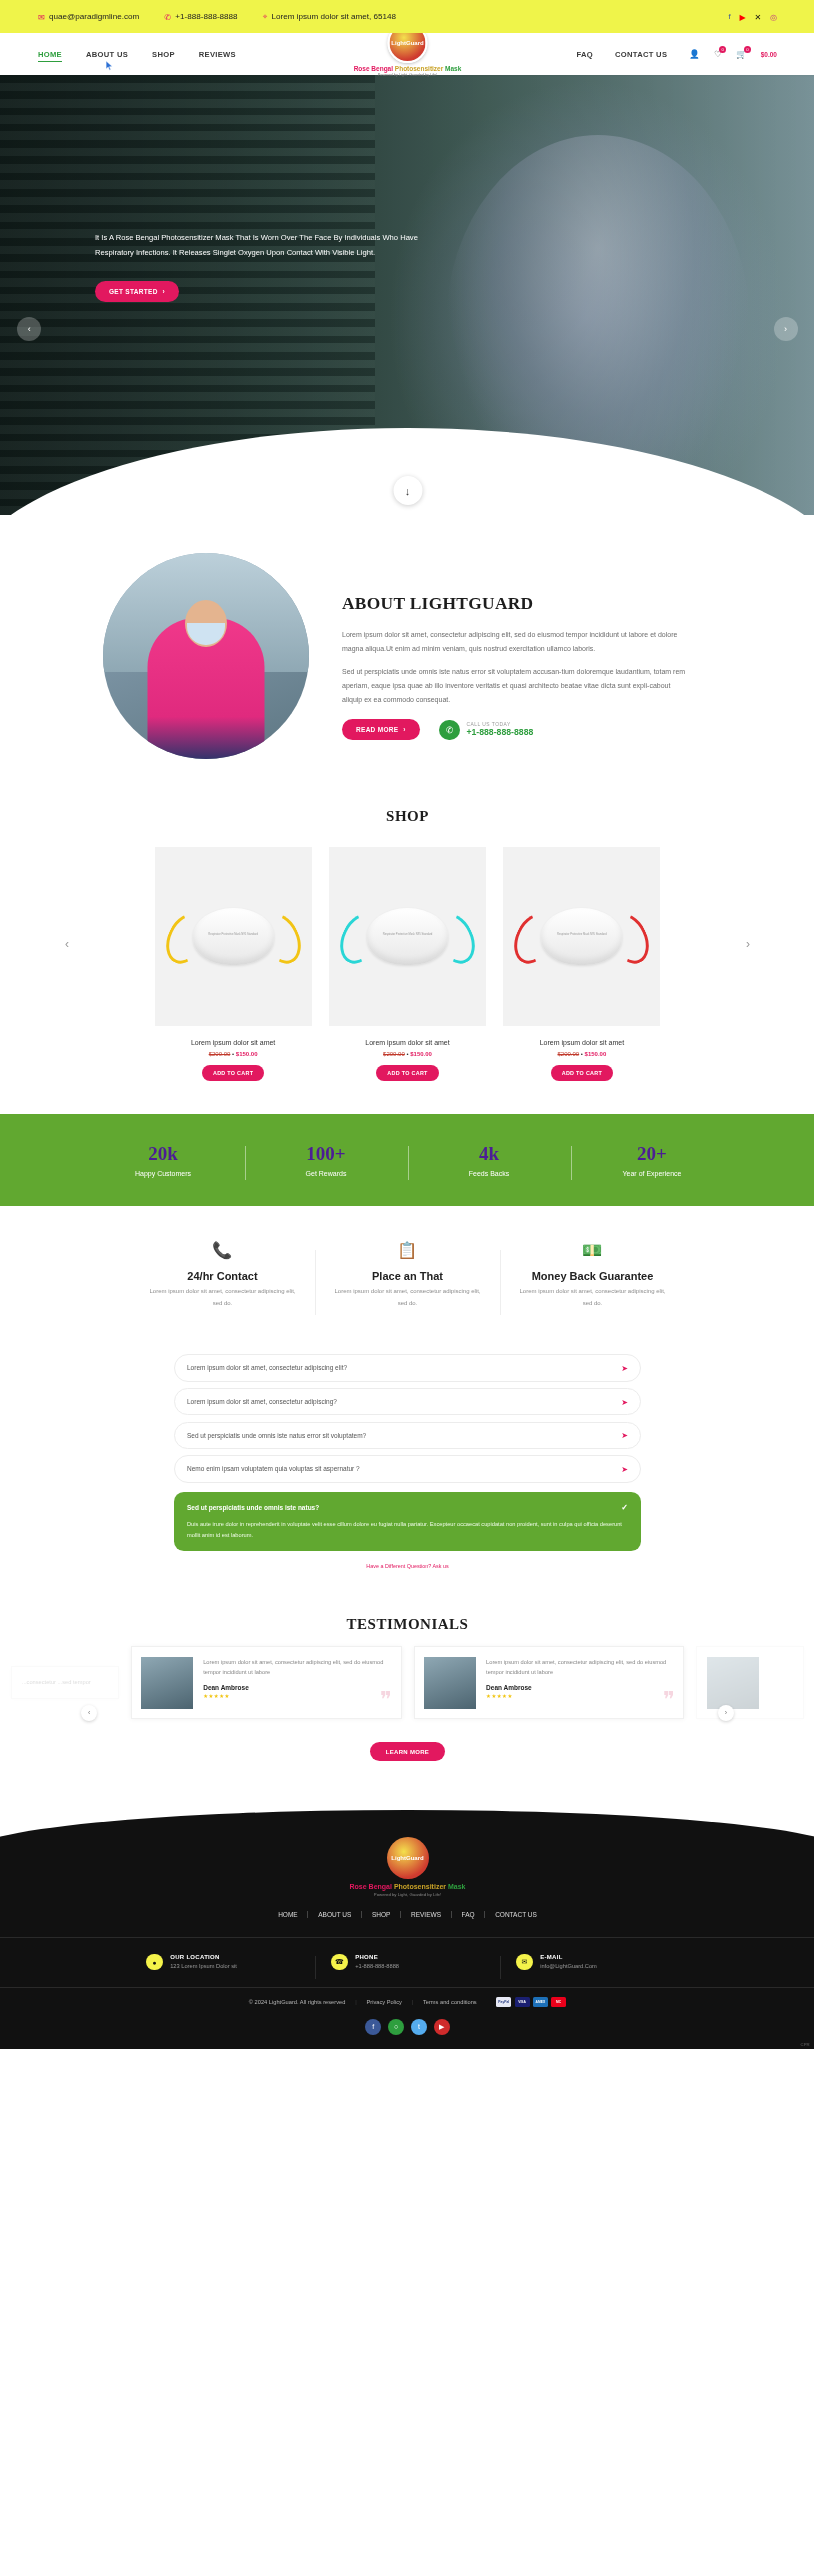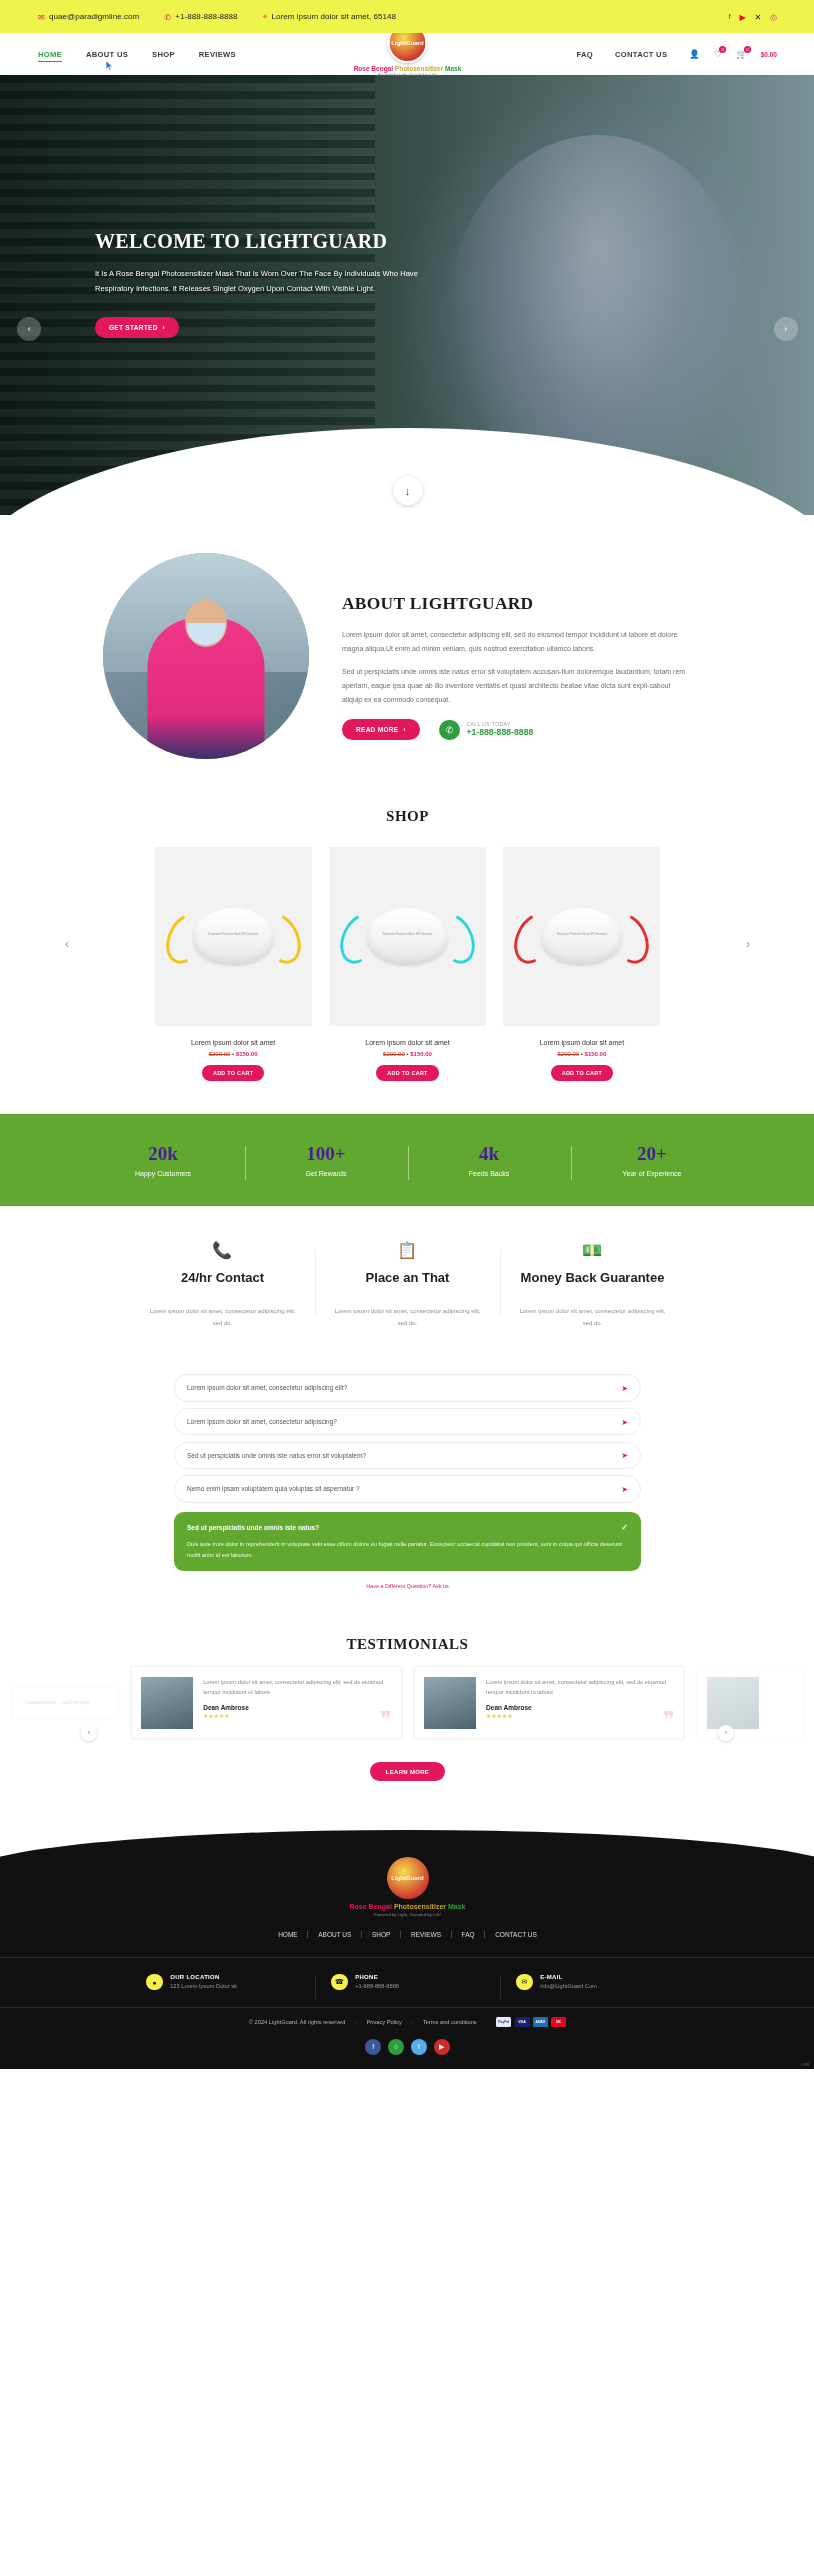--- a/index.html
+++ b/index.html
@@ -273,21 +273,21 @@
   .stat-num { font-size: 19px; font-weight: bold; color: #4c1d95; font-family: "Liberation Serif", serif; }
   .stat-lbl { font-size: 7px; color: #fff; margin-top: 5.4px; }
 
   
   .features { display: flex; justify-content: center; gap: 0; padding: 35px 81px 29px 81px; }
   .feat { width: 185px; text-align: center; padding: 0 14px; position: relative; }
   .feat + .feat::before {
     content:""; position:absolute; left:0; top: 8.7px; width:0.5px; height: 65px; background: #eee;
   }
   .feat-ic { font-size: 16.3px; color: #e2185f; margin-bottom: 9.8px; }
-  .feat-title { font-size: 13px; font-weight: bold; color: #222; margin-bottom: 21px; }
+  .feat-title { font-size: 11px; font-weight: bold; color: #222; margin-bottom: 4px; }
   .feat-desc { font-size: 6px; line-height: 1.9; color: #8e8e8e; }
 
   
   .faq { padding: 16.3px 0 27px 0; }
   .faq .section-title { margin-bottom: 18.5px; }
   .faq-list { width: 467px; margin: 0 auto; }
   .faq-item {
     border: 0.5px solid #ececec; border-radius: 14px;
     padding: 7.6px 12px; margin-bottom: 6.5px;
     display: flex; align-items: center; justify-content: space-between;
@@ -450,21 +450,20 @@
   </div>
 </div>
 
 <div class="hero">
   <div class="hero-photo"></div>
   <div class="hero-blinds"></div>
   <div class="hero-person"></div>
   <div class="hero-overlay"></div>
 
   <div class="hero-content">
-    <div class="hero-title">WELCOME TO LIGHTGUARD</div>
     <div class="hero-sub">It Is A Rose Bengal Photosensitizer Mask That Is Worn Over The Face By Individuals Who Have Respiratory Infections. It Releases Singlet Oxygen Upon Contact With Visible Light.</div>
     <button class="btn-pink">
       <span>GET STARTED</span>
       <span>›</span>
     </button>
   </div>
 
   <div class="hero-arrow left">‹</div>
   <div class="hero-arrow right">›</div>
   <div class="hero-curve"></div>

